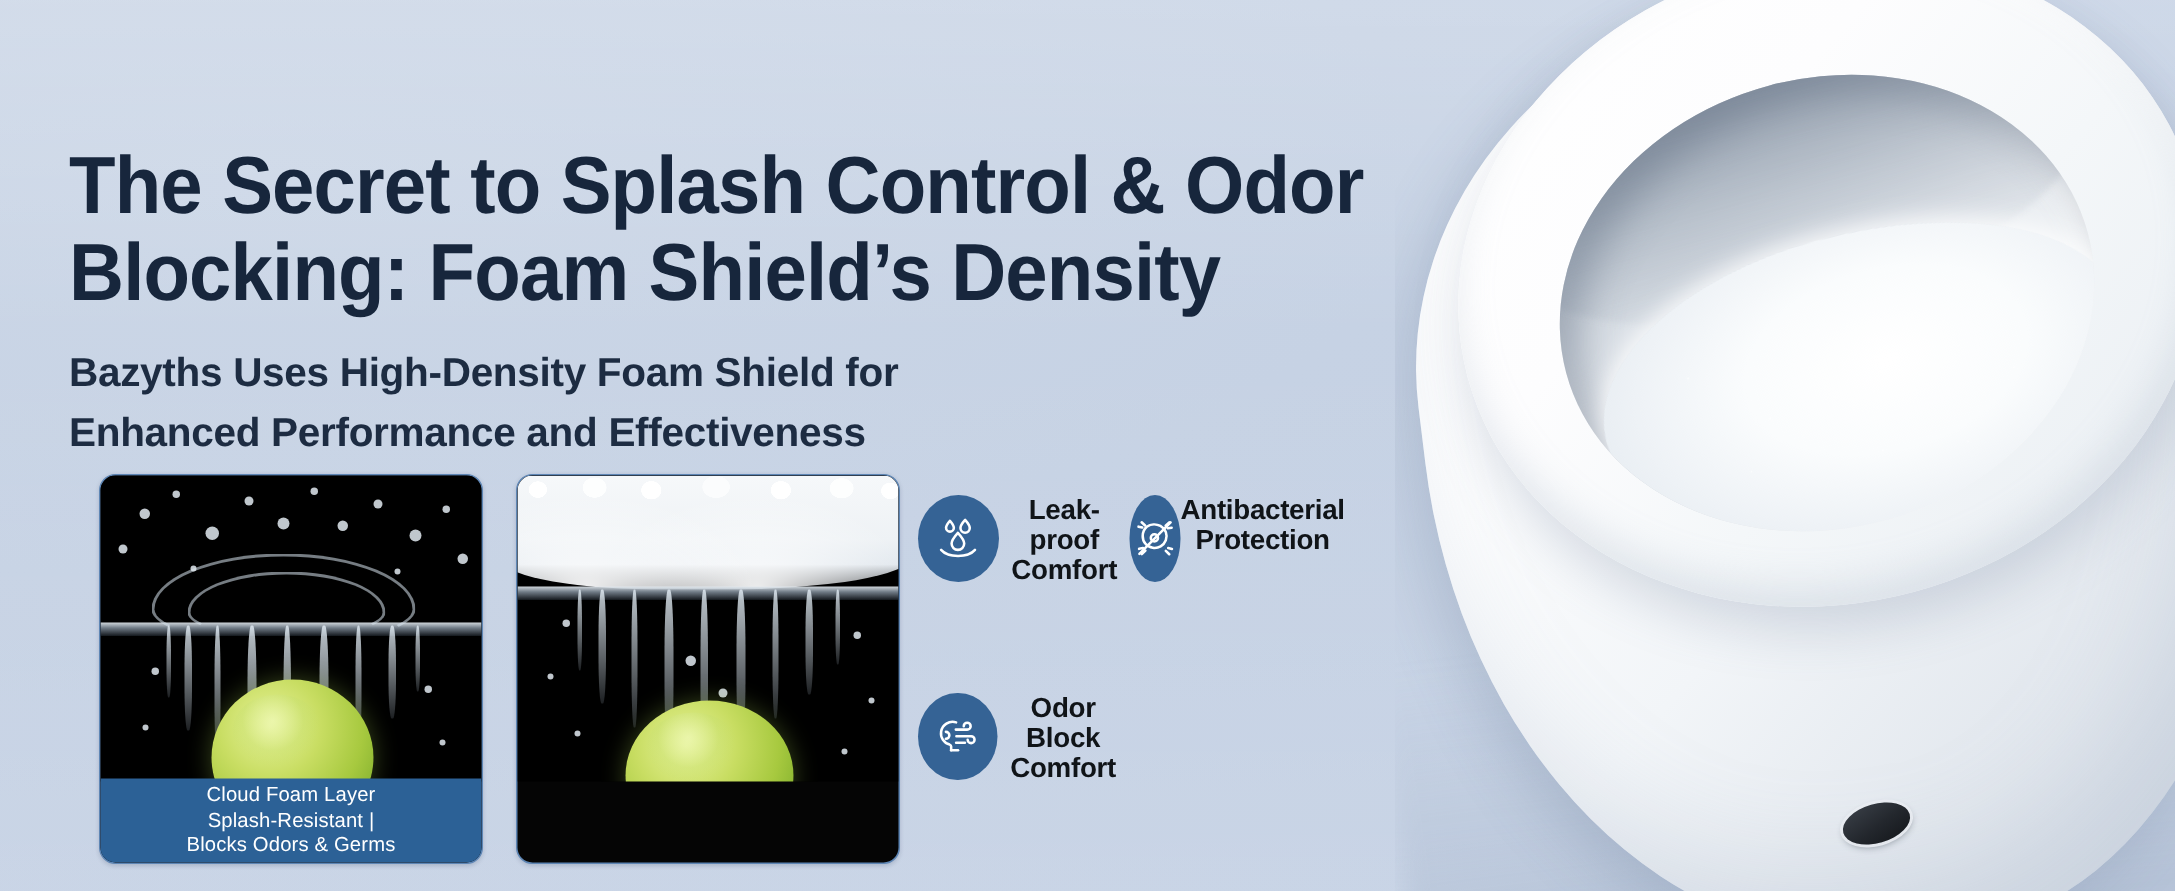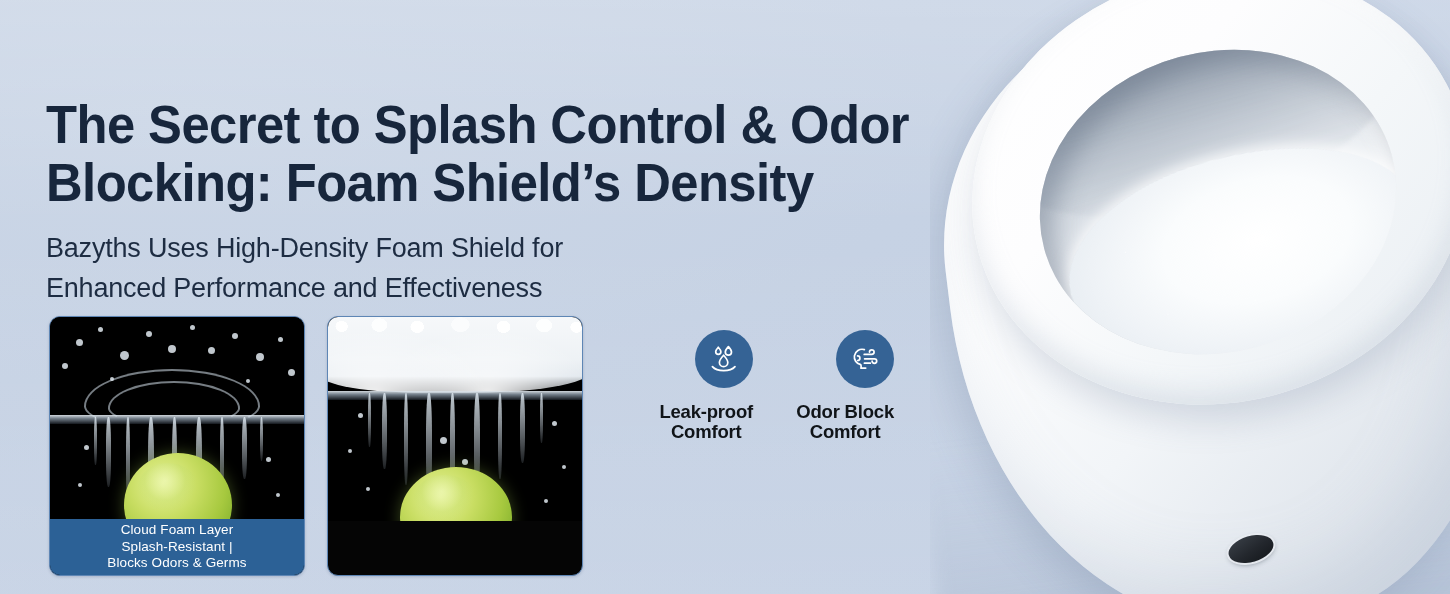--- a/index.html
+++ b/index.html
@@ -61,30 +61,30 @@
   }
 
   .subhead {
     position: absolute;
     top: 228px;
     left: 0;
     width: 700px;
     color: #1d2c42;
     font-size: 27px;
     line-height: 40px;
-    font-weight: 400;
+    font-weight: 700;
     letter-spacing: -0.2px;
     white-space: pre-line;
   }
 
   
   .cards {
     position: absolute;
     top: 316px;
-    left: 3px;
+    left: 20px;
     display: flex;
     gap: 22px;
   }
 
   .card {
     position: relative;
     width: 256px;
     height: 260px;
     border-radius: 11px;
     overflow: hidden;
@@ -198,22 +198,22 @@
     top: 330px;
     display: grid;
     grid-template-columns: 141px 141px;
     grid-template-rows: 132px 132px;
     column-gap: 0px;
     row-gap: 0px;
   }
 
   .feature {
     display: flex;
-    flex-direction: column;
-    align-items: flex-end;
+    flex-direction: row;
+    align-items: flex-start;
   }
 
   .fcircle {
     width: 58px;
     height: 58px;
     border-radius: 50%;
     background: #356395;
     display: flex;
     align-items: center;
     justify-content: center;
@@ -473,20 +473,37 @@
               <path d="M21.4 4.6c0 0-3.1 3.4-3.1 5.4a3.1 3.1 0 0 0 6.2 0c0-2-3.1-5.4-3.1-5.4z"></path>
               <path d="M16.6 13.2c0 0-4.2 4.6-4.2 7.2a4.2 4.2 0 0 0 8.4 0c0-2.6-4.2-7.2-4.2-7.2z"></path>
               <path d="M5.4 24.6c2.1 2.4 6.4 4 11.3 4s9.2-1.6 11.3-4"></path>
             </svg>
           </span>
         </div>
         <div class="flabel">Leak-proof
 Comfort</div>
       </div>
 
+      <div class="feature">
+        <div class="fcircle">
+          <span>
+            <svg width="34" height="34" viewBox="0 0 34 34" fill="none" stroke="#ffffff" stroke-width="1.7" stroke-linecap="round" stroke-linejoin="round">
+              <path d="M11.5 9.2c2.6-1.9 6.3-2.1 9.1-.6 3.5 1.9 5 6 3.6 9.6-1.3 3.5-5 5.6-8.7 5-3.9-.6-6.8-4-6.7-7.9 0-2.4 1.1-4.6 2.7-6.1z"></path>
+              <circle cx="16.6" cy="16.6" r="2.4"></circle>
+              <path d="M10.4 8.3 8.1 6.2M8.5 9.6 6 9.1"></path>
+              <path d="M24.1 8.5l2.4-2.2M25.5 10.2l2.6-.4"></path>
+              <path d="M10.6 25.1l-2.4 2.3M9 23.3l-2.6.6"></path>
+              <path d="M24.2 25.3l2.3 2.2M25.8 23.4l2.5.6"></path>
+              <path d="M6.6 27.2 27.4 6.3"></path>
+            </svg>
+          </span>
+        </div>
+        <div class="flabel">Antibacterial
+Protection</div>
+      </div>
 
       <div class="feature">
         <div class="fcircle">
           <span>
             <svg width="34" height="34" viewBox="0 0 34 34" fill="none" stroke="#ffffff" stroke-width="1.7" stroke-linecap="round" stroke-linejoin="round">
               <path d="M16.4 7.6c-4.6-1.4-9.3 1.6-10 6.2-.6 3.9 1.9 7.6 5.7 8.6.6.2 1 .7 1 1.3v2.4"></path>
               <path d="M13.1 26.1h4.6"></path>
               <path d="M9.6 13.9c1.3 0 2.3 1 2.3 2.3s-1 2.3-2.3 2.3"></path>
               <path d="M16.2 12.4h7.6a2.3 2.3 0 1 0-2.3-2.3"></path>
               <path d="M16.6 16.8h9.8a2.3 2.3 0 1 1-2.3 2.3"></path>

